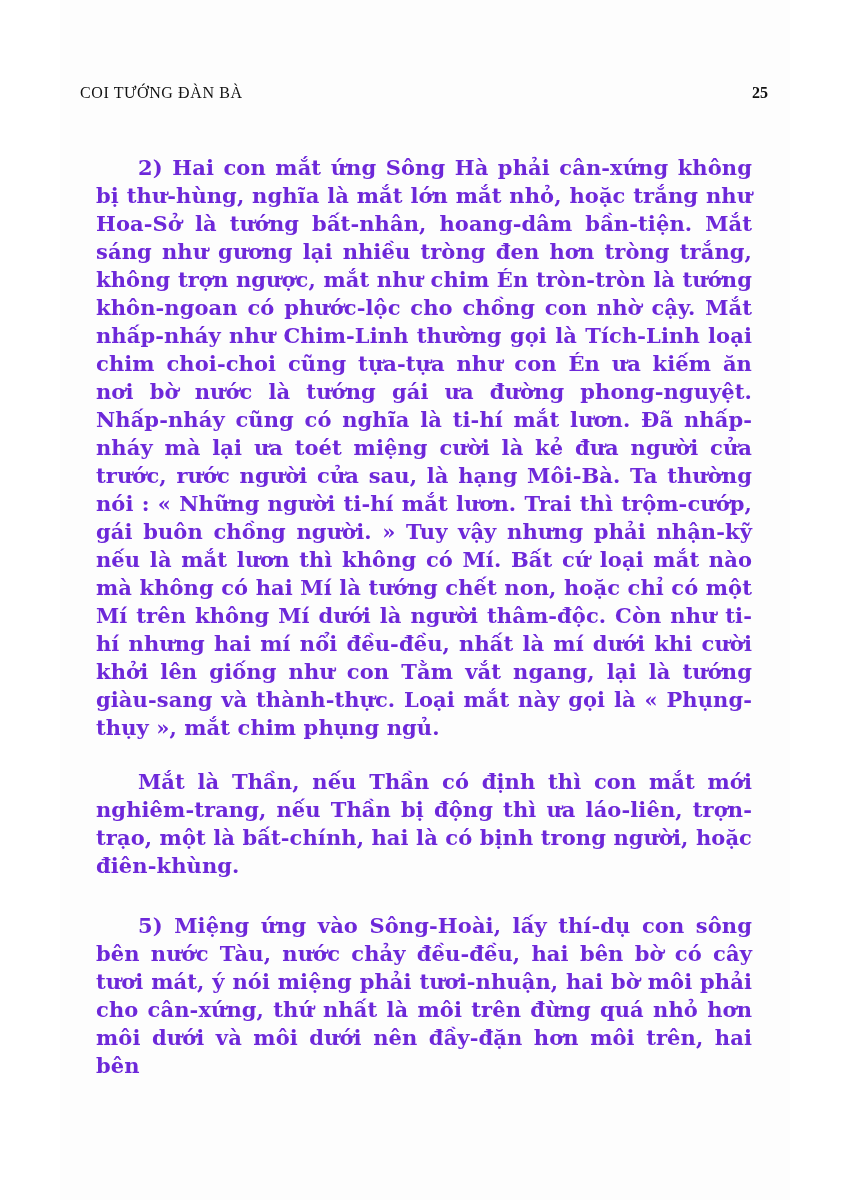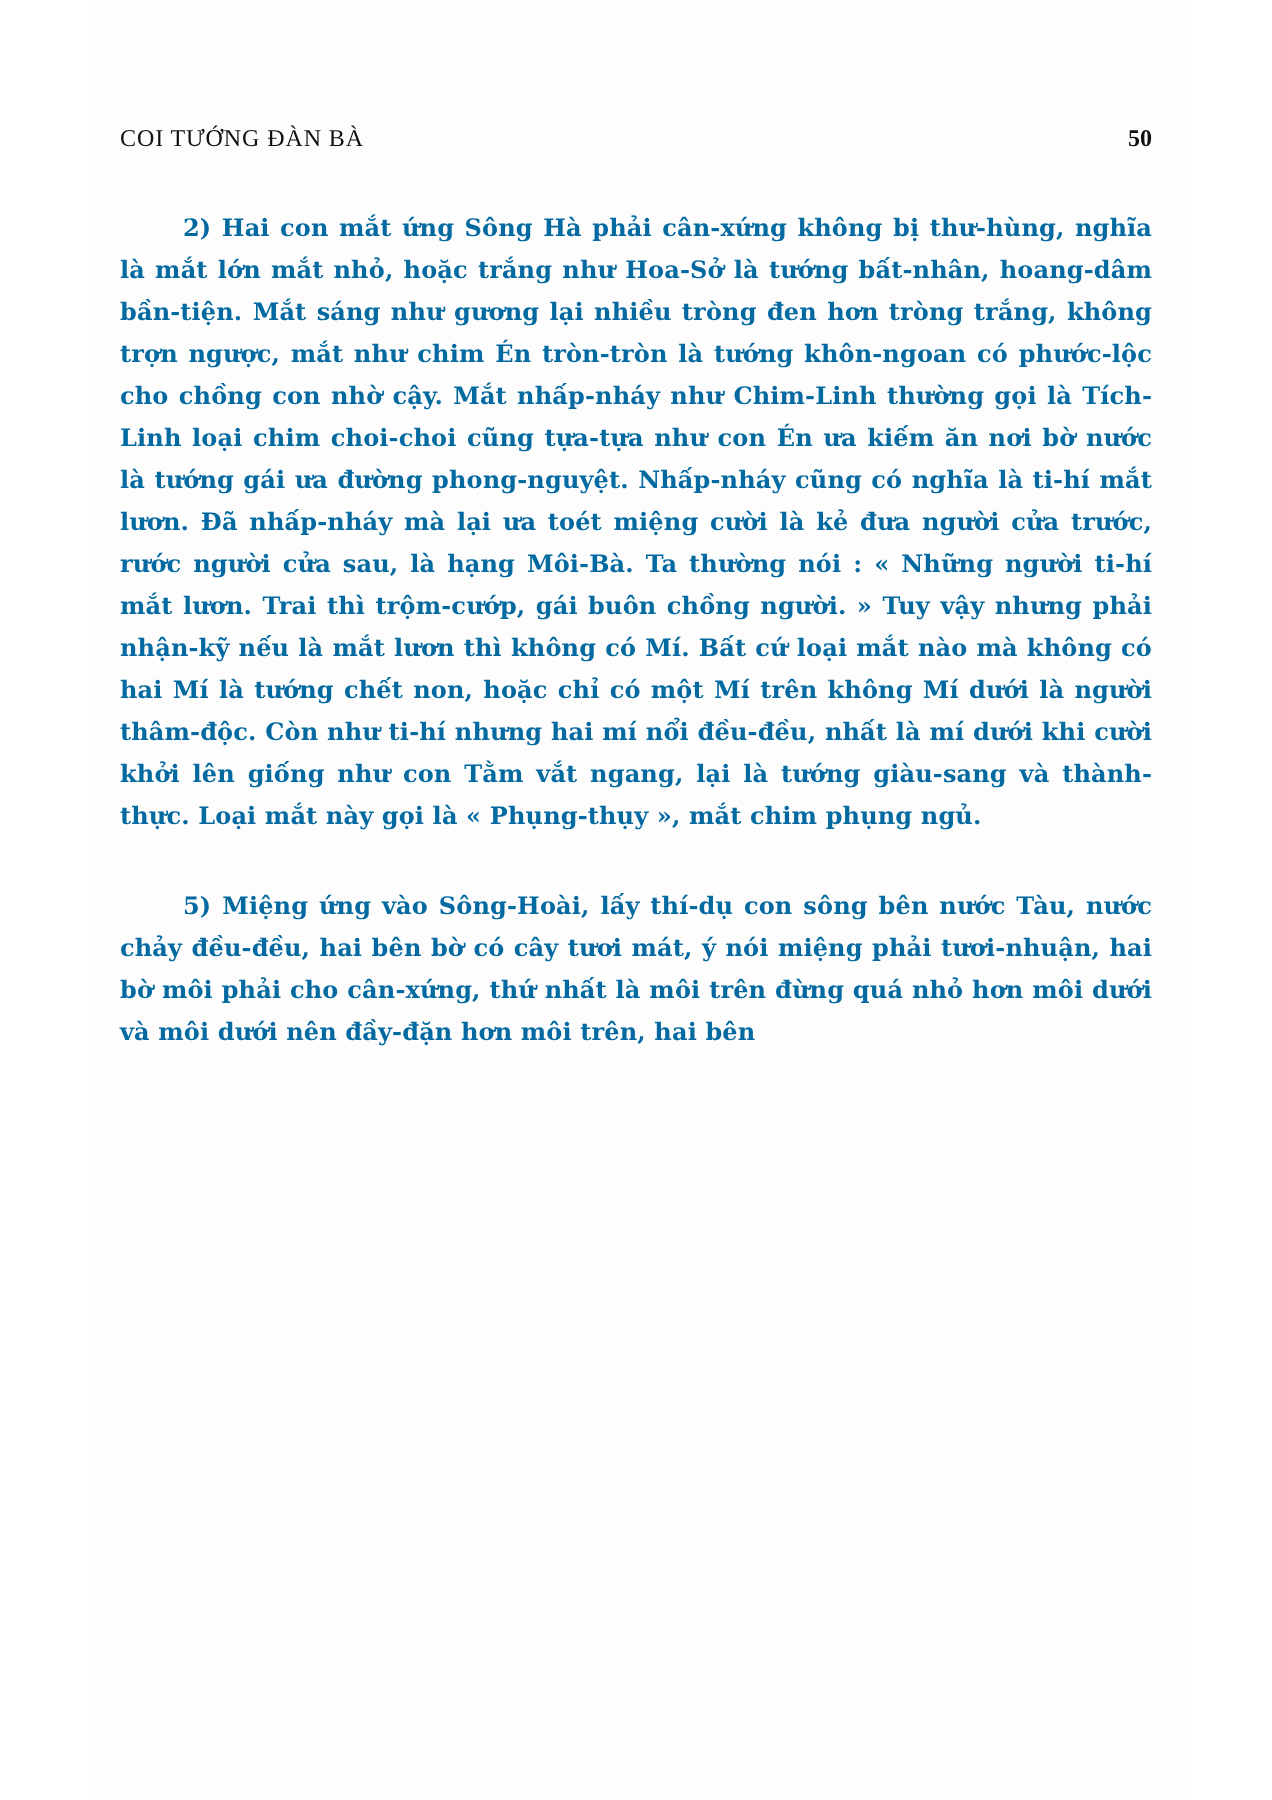--- a/index.html
+++ b/index.html
@@ -21,36 +21,37 @@
     font-size:16px; letter-spacing:0.6px; color:#111;
   }
   .page-number {
     position:absolute; right:0; top:0;
     font-family:"Liberation Serif", serif; font-weight:bold; font-size:16px;
   }
   .body-text {
     position:absolute; left:80px; top:138px; width:688px;
   }
   .para {
-    margin:0;
+    margin:16px;
     font-family:"DejaVu Serif", serif; font-weight:bold;
-    font-size:16px; line-height:28px;
+    font-size:21px; line-height:28px;
     text-align:justify; text-align-last:left;
-    color:#0369a1; letter-spacing:0.1px;
+    color:#6d28d9; letter-spacing:0.1px;
     text-indent:42px;
   }
   .para.gap { margin-top:26px; }
   .para.gap2 { margin-top:32px; }
 </style>
 </head>
 <body>
 
 <div class="page"></div>
 
 <div class="header">
   <span class="running-title">COI TƯỚNG ĐÀN BÀ</span>
-  <span class="page-number">50</span>
+  <span class="page-number">25</span>
 </div>
 
 <div class="body-text">
   <p class="para">2) Hai con mắt ứng Sông Hà phải cân-xứng không bị thư-hùng, nghĩa là mắt lớn mắt nhỏ, hoặc trắng như Hoa-Sở là tướng bất-nhân, hoang-dâm bần-tiện. Mắt sáng như gương lại nhiều tròng đen hơn tròng trắng, không trợn ngược, mắt như chim Én tròn-tròn là tướng khôn-ngoan có phước-lộc cho chồng con nhờ cậy. Mắt nhấp-nháy như Chim-Linh thường gọi là Tích-Linh loại chim choi-choi cũng tựa-tựa như con Én ưa kiếm ăn nơi bờ nước là tướng gái ưa đường phong-nguyệt. Nhấp-nháy cũng có nghĩa là ti-hí mắt lươn. Đã nhấp-nháy mà lại ưa toét miệng cười là kẻ đưa người cửa trước, rước người cửa sau, là hạng Môi-Bà. Ta thường nói : « Những người ti-hí mắt lươn. Trai thì trộm-cướp, gái buôn chồng người. » Tuy vậy nhưng phải nhận-kỹ nếu là mắt lươn thì không có Mí. Bất cứ loại mắt nào mà không có hai Mí là tướng chết non, hoặc chỉ có một Mí trên không Mí dưới là người thâm-độc. Còn như ti-hí nhưng hai mí nổi đều-đều, nhất là mí dưới khi cười khởi lên giống như con Tằm vắt ngang, lại là tướng giàu-sang và thành-thực. Loại mắt này gọi là « Phụng-thụy », mắt chim phụng ngủ.</p>
+  <p class="para gap">Mắt là Thần, nếu Thần có định thì con mắt mới nghiêm-trang, nếu Thần bị động thì ưa láo-liên, trợn-trạo, một là bất-chính, hai là có bịnh trong người, hoặc điên-khùng.</p>
   <p class="para gap2">5) Miệng ứng vào Sông-Hoài, lấy thí-dụ con sông bên nước Tàu, nước chảy đều-đều, hai bên bờ có cây tươi mát, ý nói miệng phải tươi-nhuận, hai bờ môi phải cho cân-xứng, thứ nhất là môi trên đừng quá nhỏ hơn môi dưới và môi dưới nên đầy-đặn hơn môi trên, hai bên</p>
 </div>
 
 </body></html>

